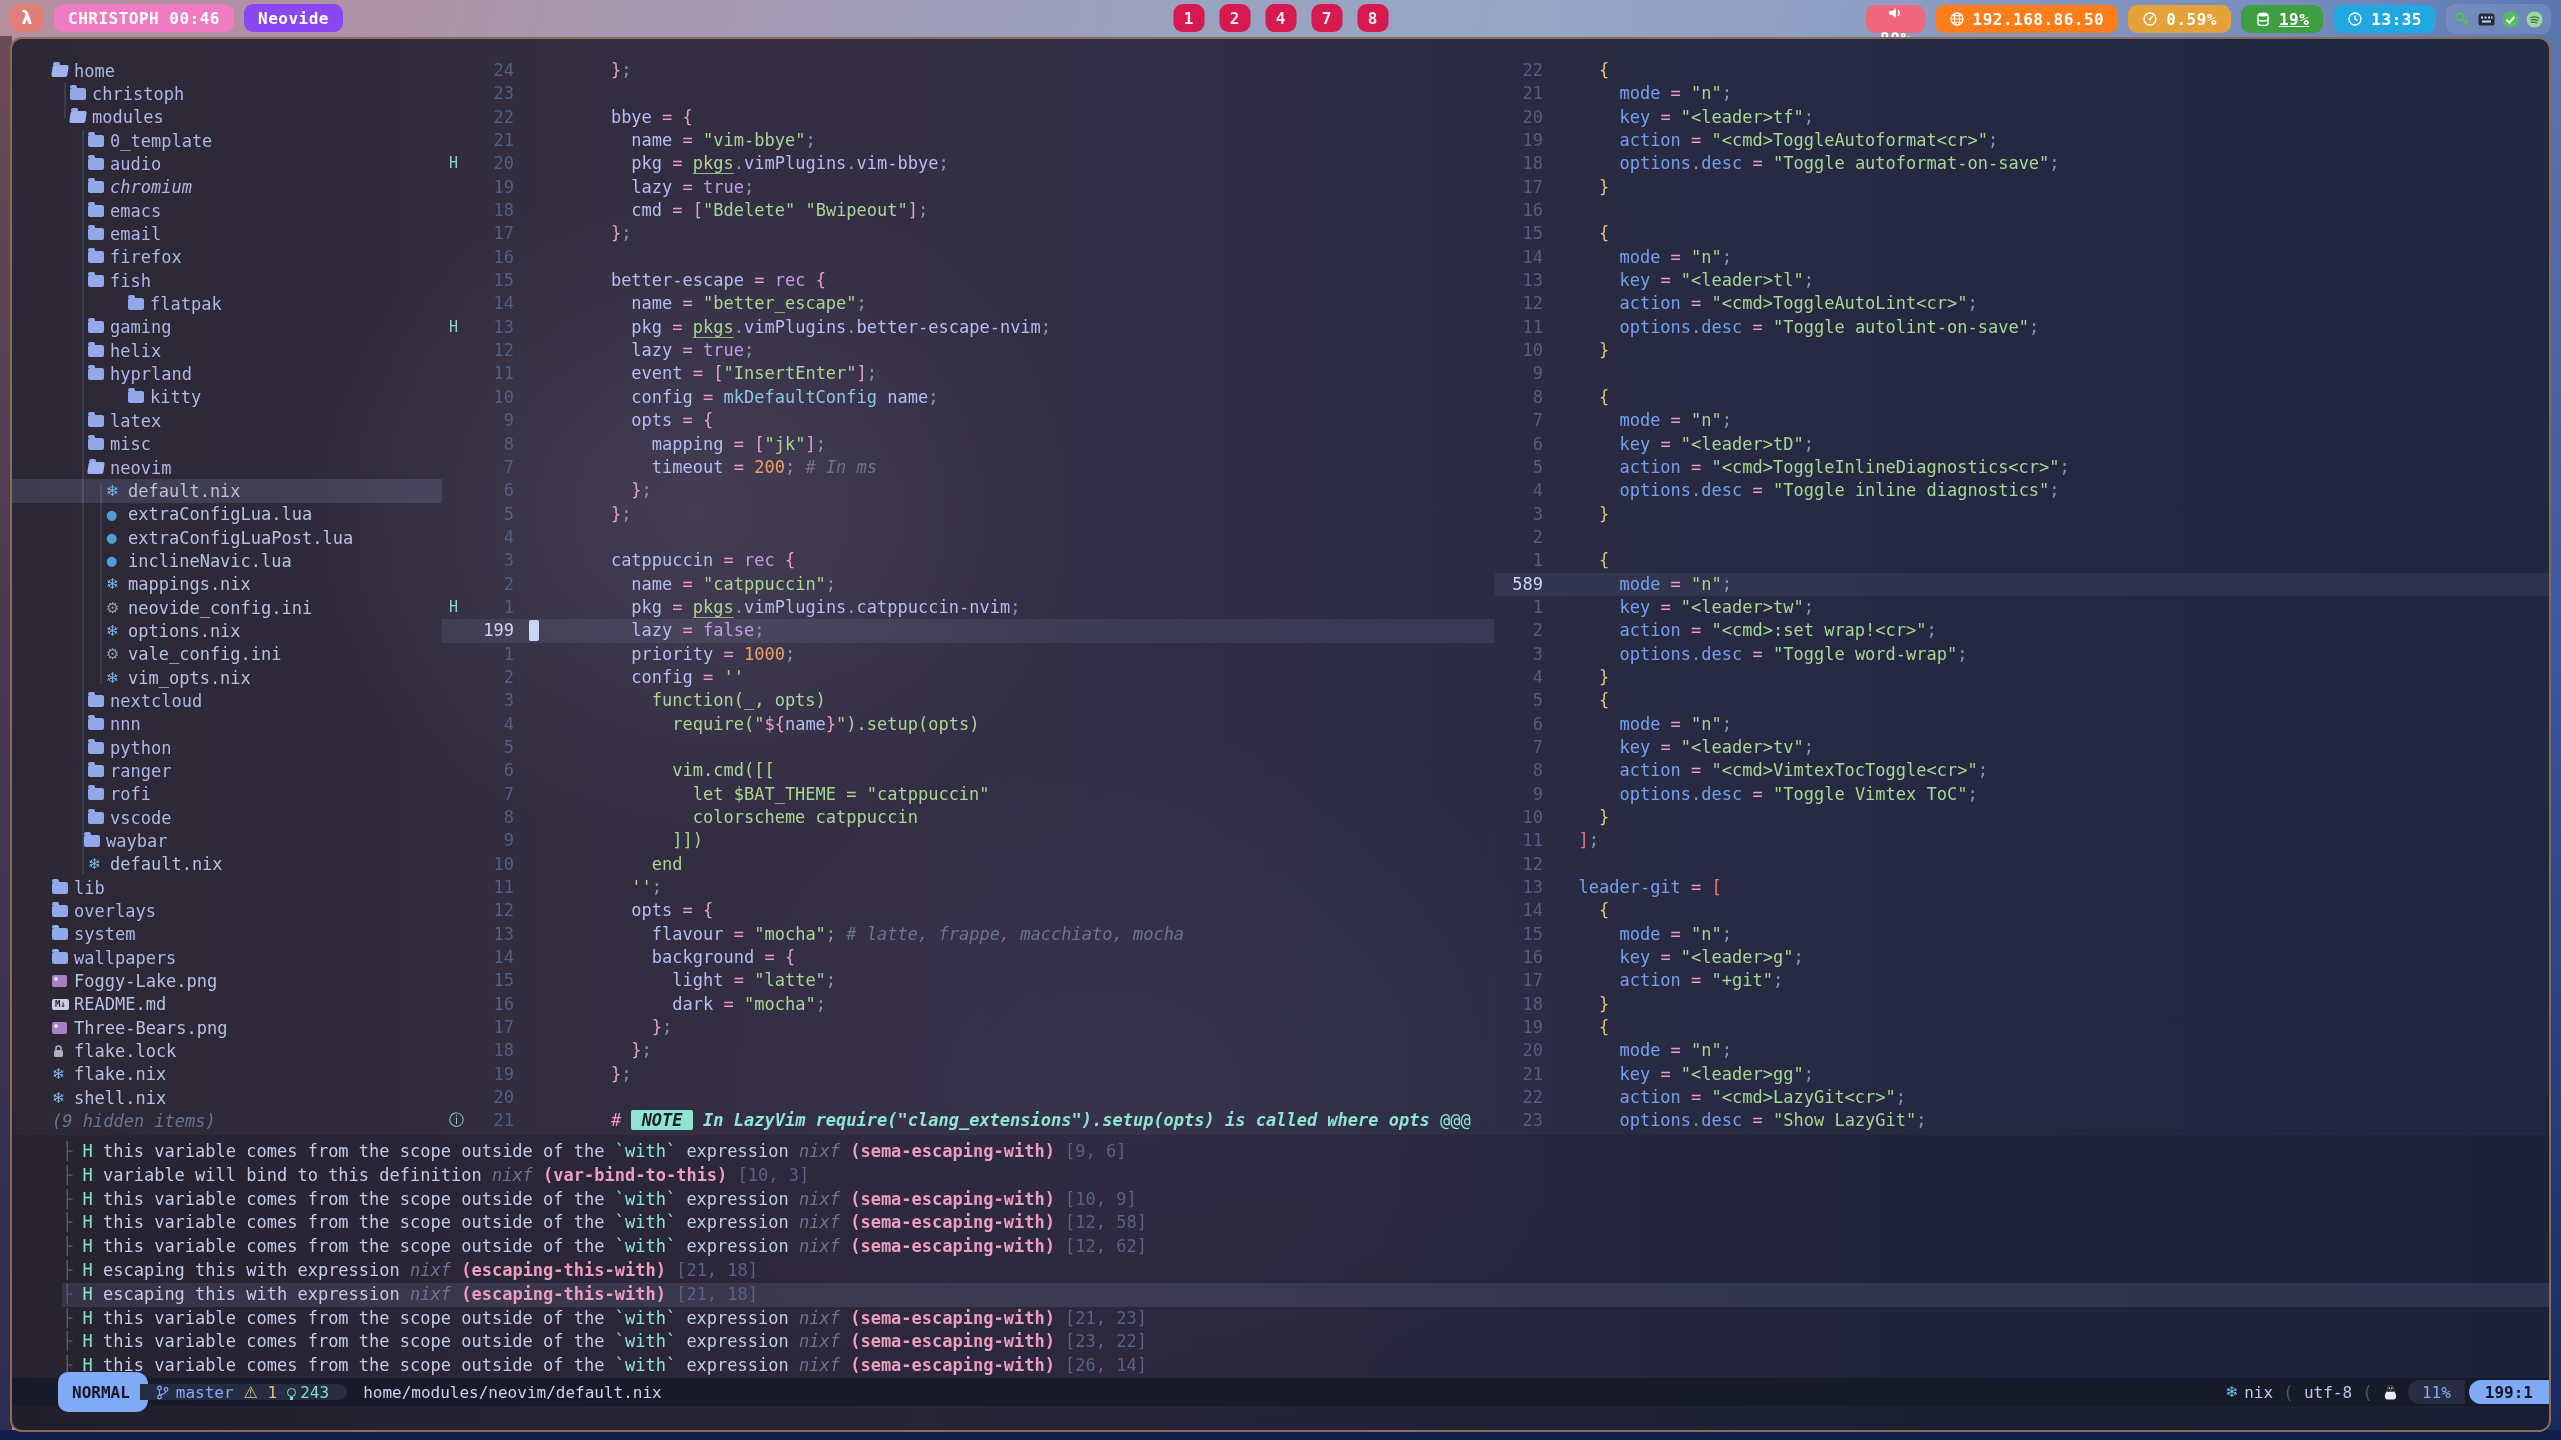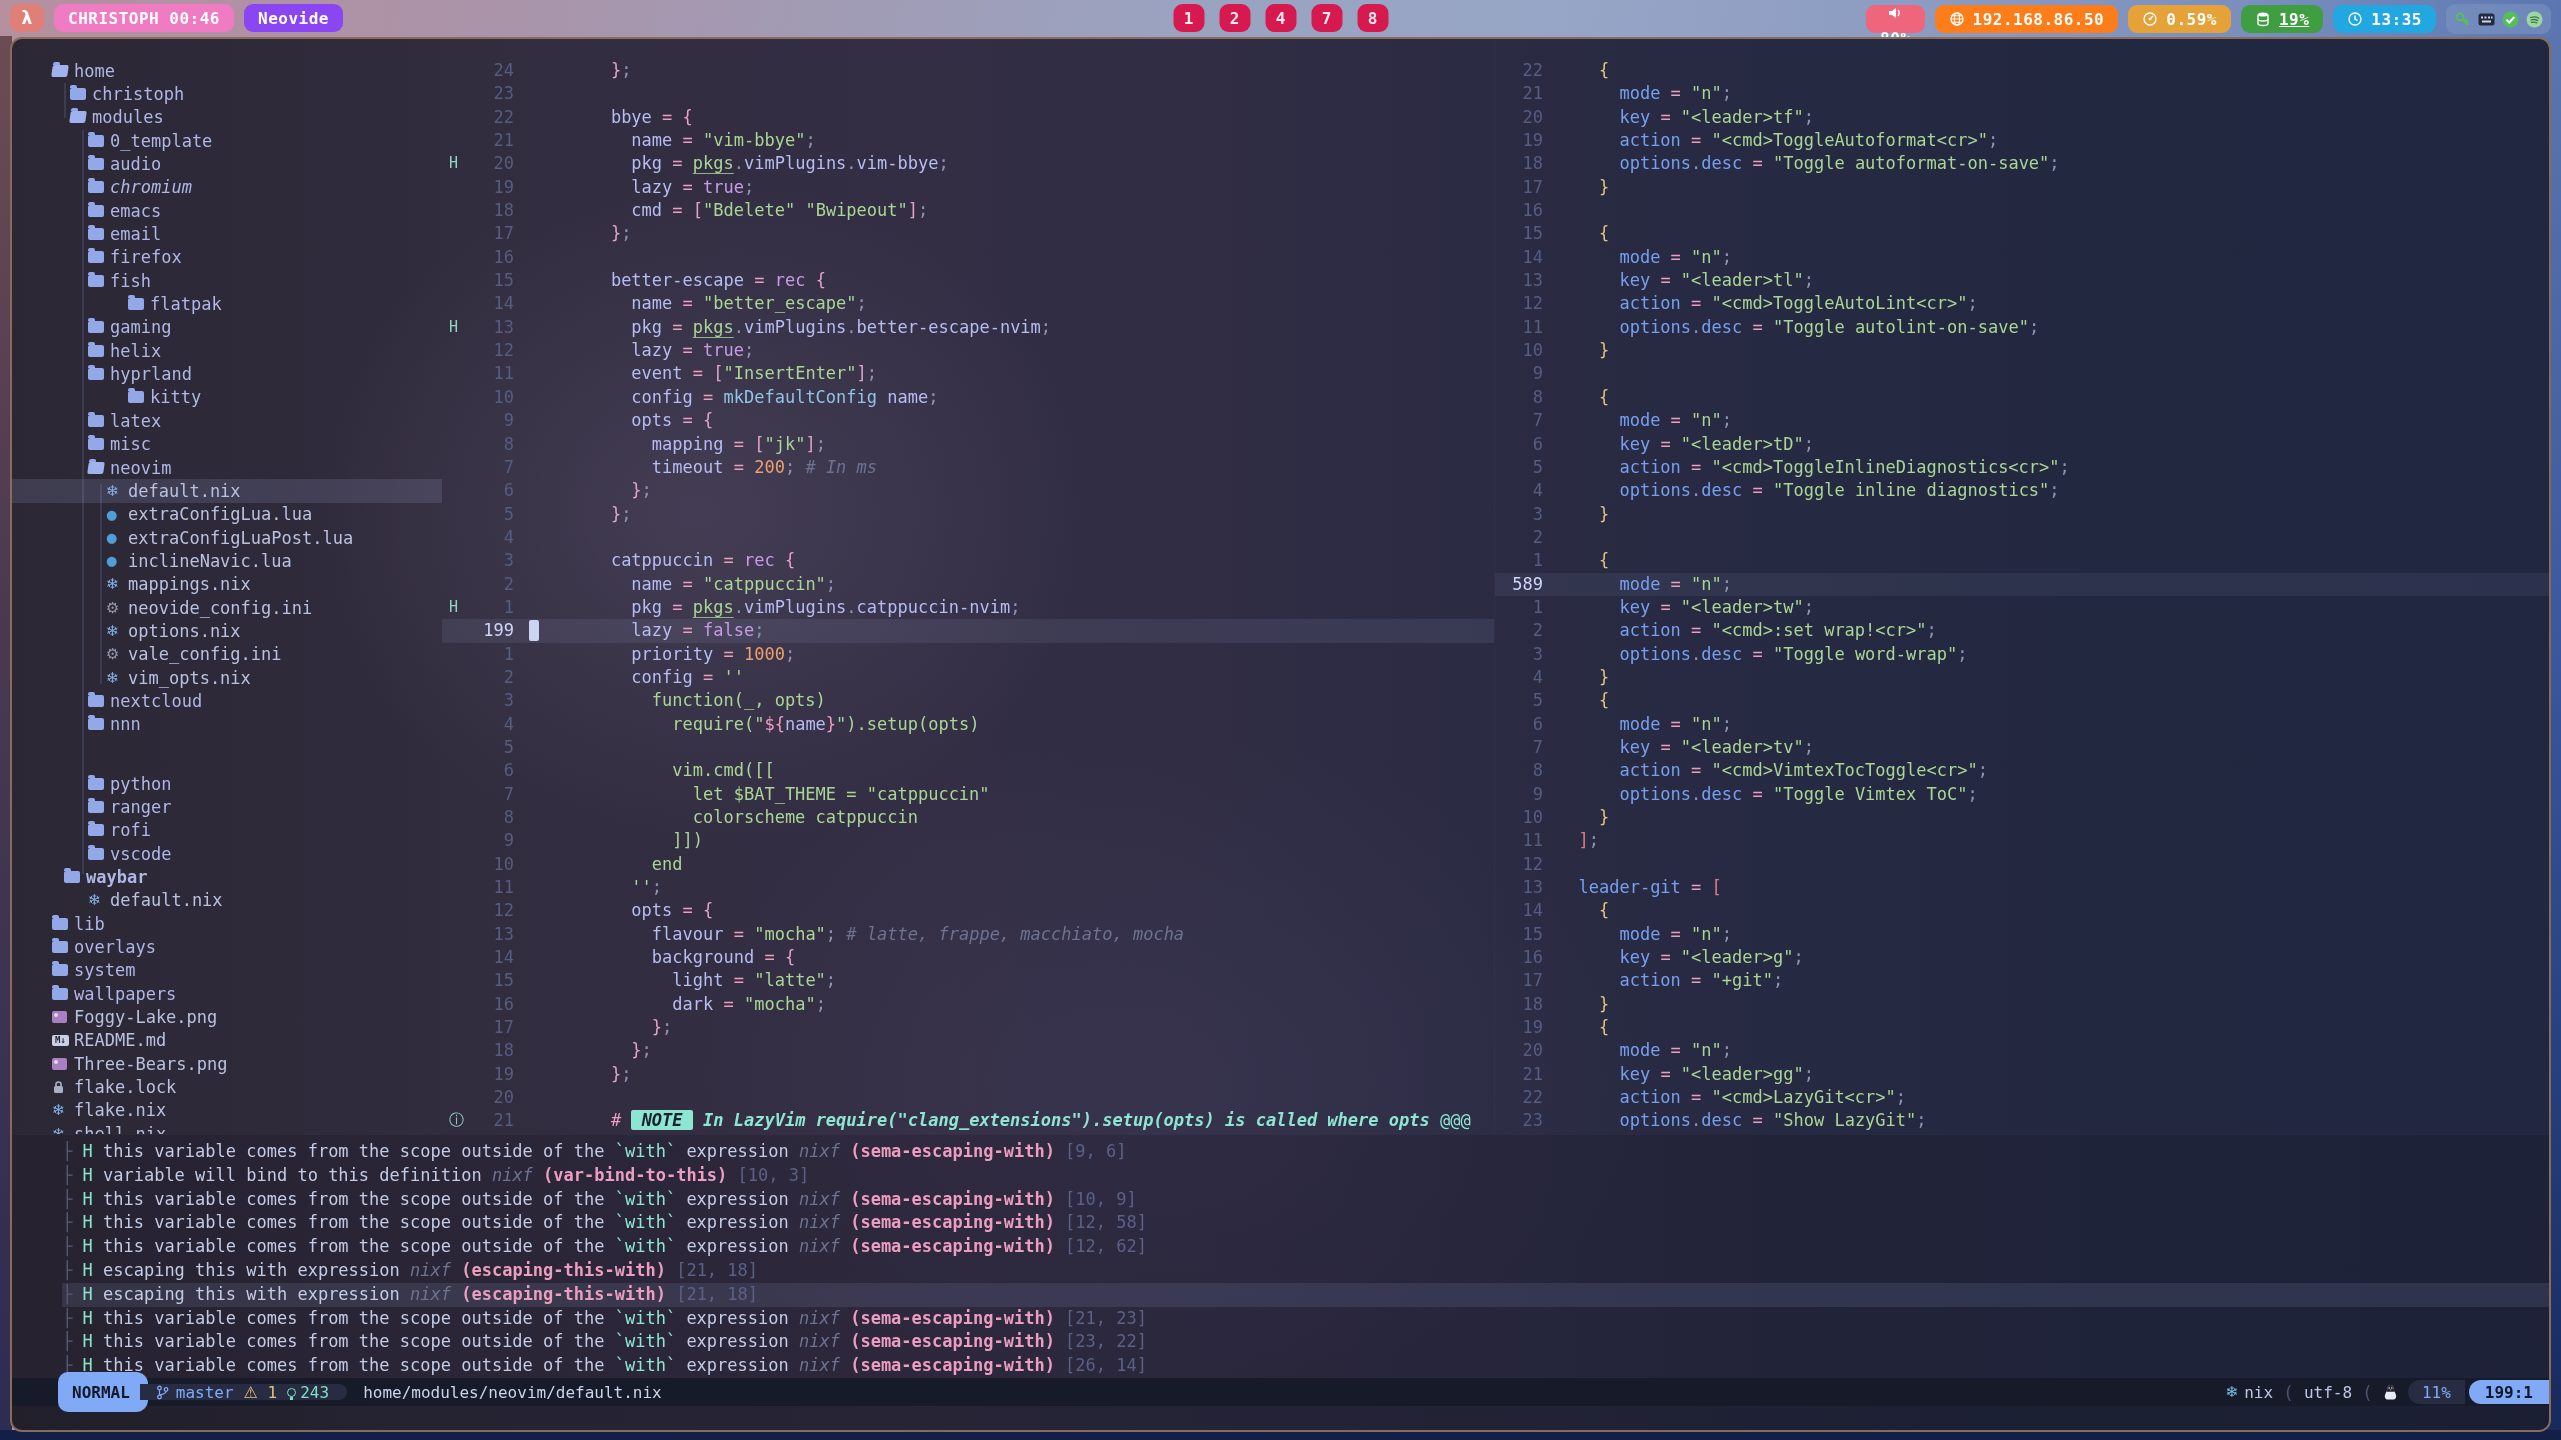--- a/index.html
+++ b/index.html
@@ -253,25 +253,25 @@
           <div class="trow file" style="padding-left: 94px;"><span class="ticon"><span class="ico-glyph ico-lua">●</span></span><span>extraConfigLua.lua</span></div>
           <div class="trow file" style="padding-left: 94px;"><span class="ticon"><span class="ico-glyph ico-lua">●</span></span><span>extraConfigLuaPost.lua</span></div>
           <div class="trow file" style="padding-left: 94px;"><span class="ticon"><span class="ico-glyph ico-lua">●</span></span><span>inclineNavic.lua</span></div>
           <div class="trow file" style="padding-left: 94px;"><span class="ticon"><span class="ico-glyph ico-nix">❄</span></span><span>mappings.nix</span></div>
           <div class="trow file" style="padding-left: 94px;"><span class="ticon"><span class="ico-glyph ico-gear">⚙</span></span><span>neovide_config.ini</span></div>
           <div class="trow file" style="padding-left: 94px;"><span class="ticon"><span class="ico-glyph ico-nix">❄</span></span><span>options.nix</span></div>
           <div class="trow file" style="padding-left: 94px;"><span class="ticon"><span class="ico-glyph ico-gear">⚙</span></span><span>vale_config.ini</span></div>
           <div class="trow file" style="padding-left: 94px;"><span class="ticon"><span class="ico-glyph ico-nix">❄</span></span><span>vim_opts.nix</span></div>
           <div class="trow " style="padding-left: 76px;"><span class="ticon"><span class="ficon"></span></span><span>nextcloud</span></div>
           <div class="trow " style="padding-left: 76px;"><span class="ticon"><span class="ficon"></span></span><span>nnn</span></div>
-          <div class="trow " style="padding-left: 76px; margin-top: 36px;"><span class="ticon"><span class="ficon"></span></span><span>python</span></div>
+          <div class="trow " style="padding-left: 76px;"><span class="ticon"><span class="ficon"></span></span><span>python</span></div>
           <div class="trow " style="padding-left: 76px;"><span class="ticon"><span class="ficon"></span></span><span>ranger</span></div>
           <div class="trow " style="padding-left: 76px;"><span class="ticon"><span class="ficon"></span></span><span>rofi</span></div>
           <div class="trow " style="padding-left: 76px;"><span class="ticon"><span class="ficon"></span></span><span>vscode</span></div>
-          <div class="trow " style="padding-left: 52px; font-weight: bold;"><span class="ticon"><span class="ficon"></span></span><span>waybar</span></div>
+          <div class="trow " style="padding-left: 72px;"><span class="ticon"><span class="ficon"></span></span><span>waybar</span></div>
           <div class="trow file" style="padding-left: 76px;"><span class="ticon"><span class="ico-glyph ico-nix">❄</span></span><span>default.nix</span></div>
           <div class="trow " style="padding-left: 40px;"><span class="ticon"><span class="ficon"></span></span><span>lib</span></div>
           <div class="trow " style="padding-left: 40px;"><span class="ticon"><span class="ficon"></span></span><span>overlays</span></div>
           <div class="trow " style="padding-left: 40px;"><span class="ticon"><span class="ficon"></span></span><span>system</span></div>
           <div class="trow " style="padding-left: 40px;"><span class="ticon"><span class="ficon"></span></span><span>wallpapers</span></div>
           <div class="trow file" style="padding-left: 40px;"><span class="ticon"><span class="ico-img"></span></span><span>Foggy-Lake.png</span></div>
           <div class="trow file" style="padding-left: 40px;"><span class="ticon"><span class="ico-md">M↓</span></span><span>README.md</span></div>
           <div class="trow file" style="padding-left: 40px;"><span class="ticon"><span class="ico-img"></span></span><span>Three-Bears.png</span></div>
           <div class="trow file" style="padding-left: 40px;"><span class="ticon"><svg width="13" height="14" viewBox="0 0 13 14">
                 <rect x="2" y="6" width="9" height="7" rx="1.5" fill="#aab0c4"></rect>

